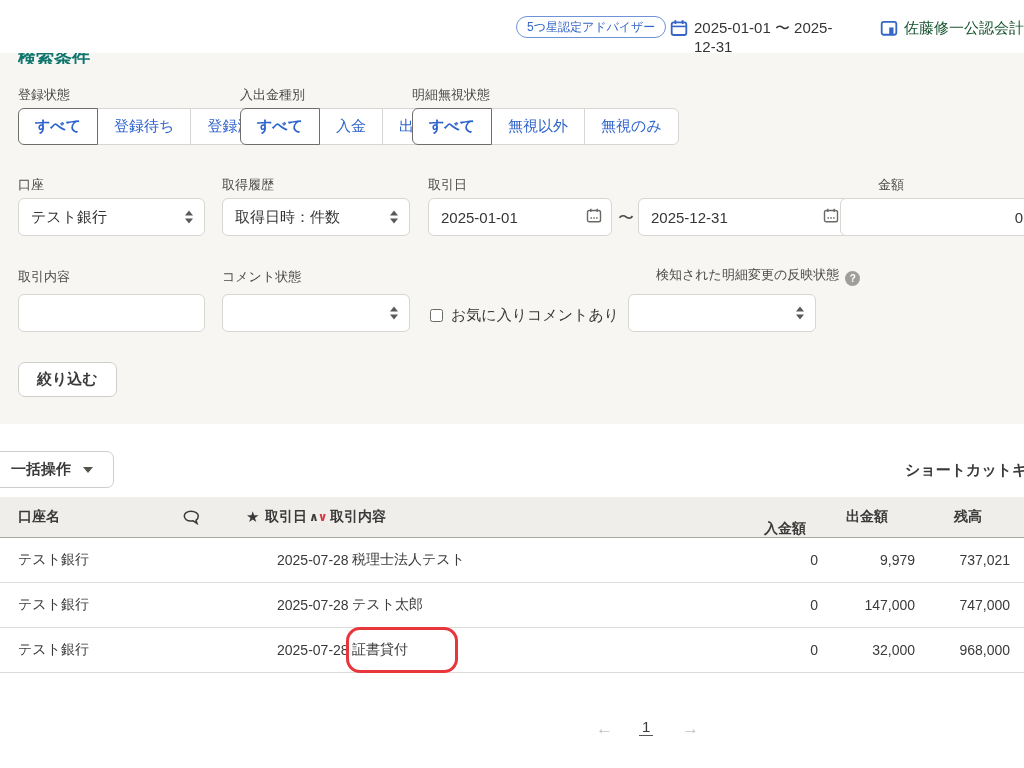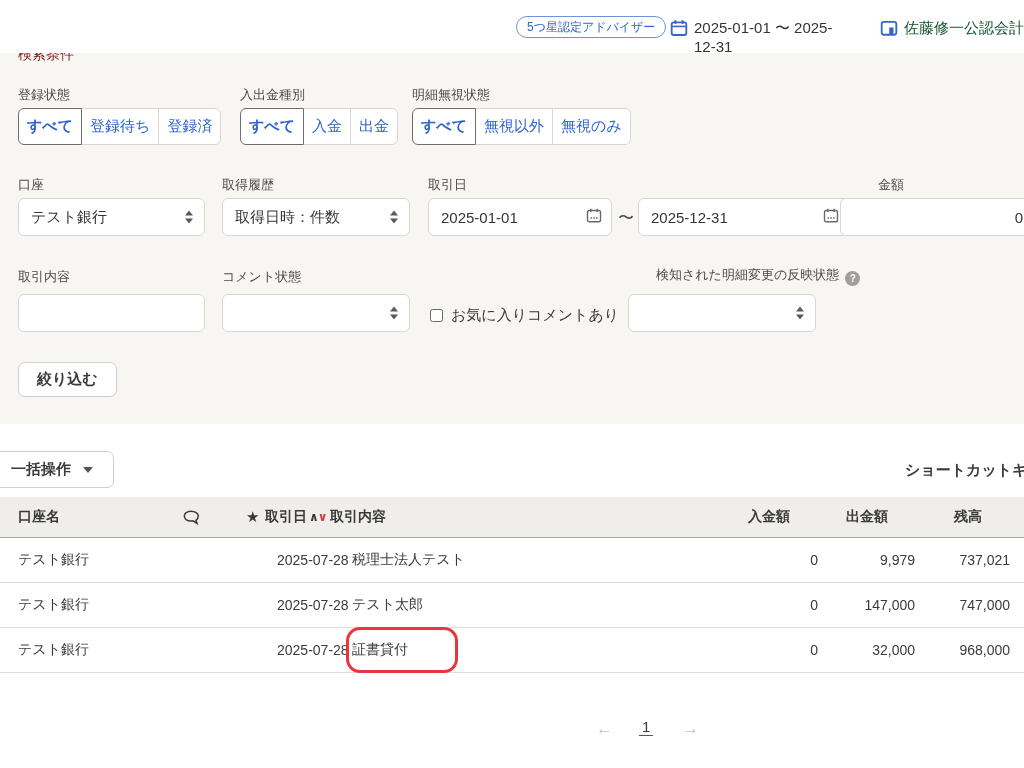--- a/index.html
+++ b/index.html
@@ -12,25 +12,25 @@
   .badge { position:absolute; left:516px; top:16px; height:22px; display:flex; align-items:center;
            padding:0 10px; border:1px solid #6f93d8; border-radius:11px; color:#3565c5; font-size:12px; }
   .tb-cal { position:absolute; left:670px; top:19px; }
   .tb-dates { position:absolute; left:694px; top:19px; font-size:15px; color:#353535; }
   .tb-org { position:absolute; left:880px; top:19px; }
   .tb-company { position:absolute; left:904px; top:19px; font-size:15px; color:#14532d; white-space:nowrap; }
 
   
   .panel { position:absolute; top:53px; left:0; width:1024px; height:371px; background:#f7f6f3; }
   .title-clip { position:absolute; left:18px; top:0; height:11px; overflow:hidden; }
-  .title-clip span { display:block; margin-top:-7px; font-size:14px; font-weight:normal; color:#7f1d1d; white-space:nowrap; }
+  .title-clip span { display:block; margin-top:-7px; font-size:18px; font-weight:bold; color:#0f766e; white-space:nowrap; }
   .flabel { position:absolute; font-size:13px; color:#4b4a48; white-space:nowrap; }
 
   .btn-group { position:absolute; display:flex; height:37px; }
-  .seg-btn { height:37px; padding:0 8px; background:#fff; border:1px solid #d8d6d2; margin-left:-1px;
+  .seg-btn { height:37px; padding:0 16px; background:#fff; border:1px solid #d8d6d2; margin-left:-1px;
              font-size:15px; color:#2e63cd; display:flex; align-items:center; cursor:pointer;
              font-family:inherit; white-space:nowrap; }
   .btn-group .seg-btn:first-child { margin-left:0; border-radius:6px 0 0 6px; }
   .btn-group .seg-btn:last-child { border-radius:0 6px 6px 0; }
   .seg-selected { border-color:#6f6e6b !important; font-weight:bold; position:relative; z-index:2;
                   border-radius:6px 0 0 6px; }
 
   .select, .textbox, .datebox { position:absolute; height:38px; background:#fff; border:1px solid #d8d6d2;
                                 border-radius:6px; display:flex; align-items:center; font-size:15px; color:#353535; }
   .select { padding:0 30px 0 12px; cursor:pointer; }
@@ -224,21 +224,21 @@
       </svg>
     </div>
     <div style="left:246px;">
         <span class="star">★</span>
       </div>
     <div style="left:265px;">
       <span>取引日</span>
       <span class="sortcarets"><span class="sort-up">∧</span><span class="sort-down">∨</span></span>
     </div>
     <div style="left:330px;">取引内容</div>
-    <div class="num-col" style="left:690px; width:100px;">入金額</div>
+    <div class="num-col" style="left:706px; width:100px;margin-top:12px;">入金額</div>
     <div class="num-col" style="left:788px; width:100px;">出金額</div>
     <div class="num-col" style="left:882px; width:100px;">残高</div>
   </div>
 
   <div class="trow" style="top:538px;">
     <div style="left:18px;">テスト銀行</div>
     <div style="left:277px;">2025-07-28</div>
     <div style="left:352px;">税理士法人テスト</div>
     <div class="num-col" style="left:718px; width:100px;">0</div>
     <div class="num-col" style="left:815px; width:100px;">9,979</div>

